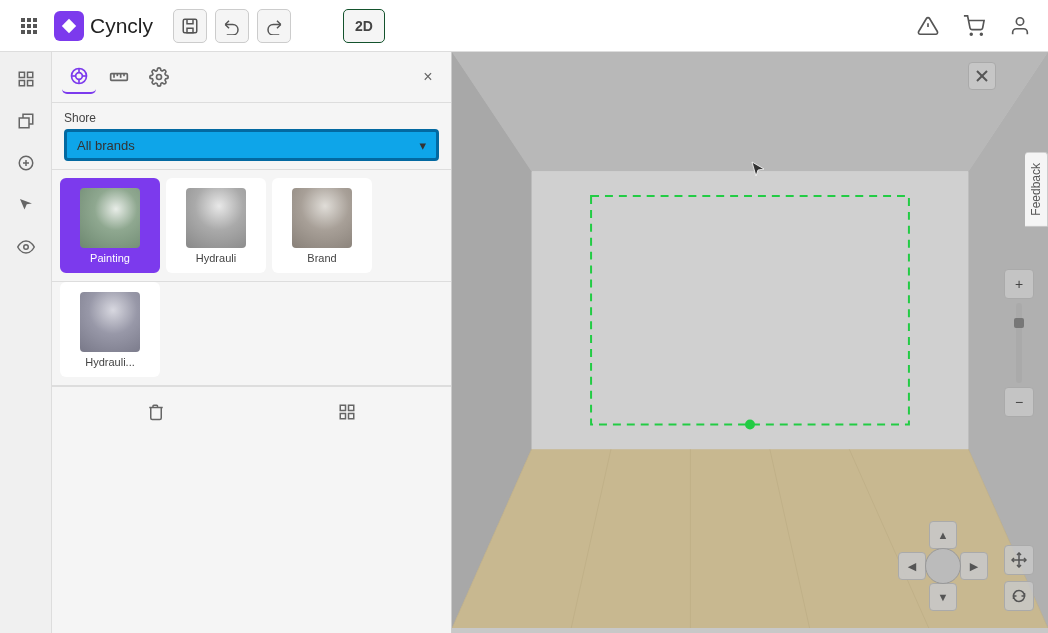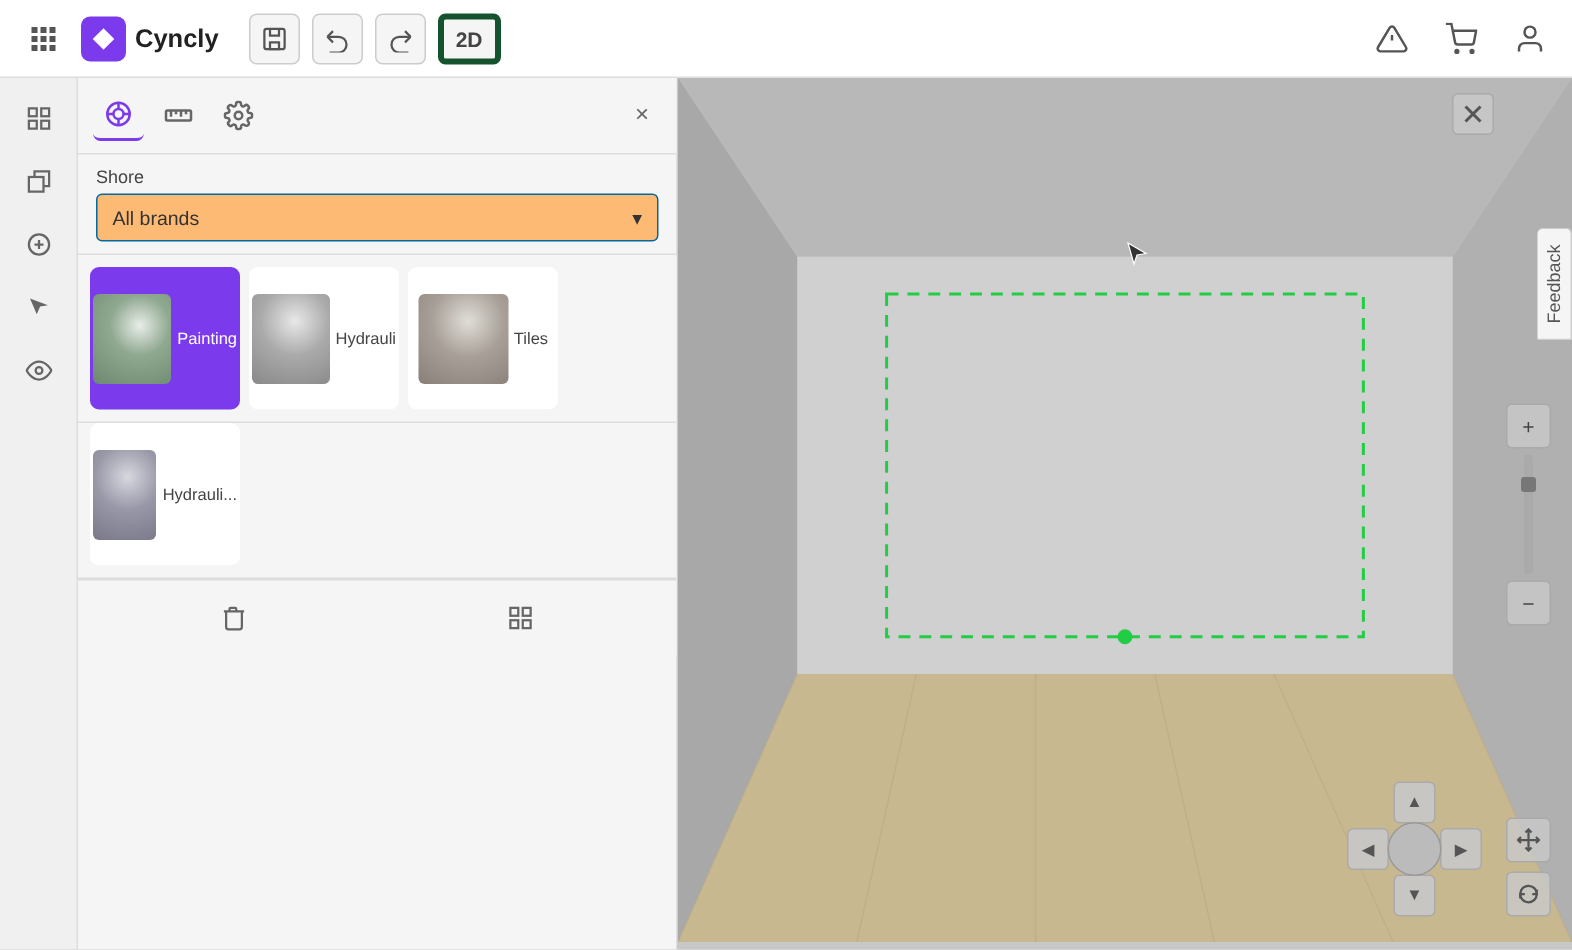--- a/index.html
+++ b/index.html
@@ -12,23 +12,23 @@
       display: flex;
       align-items: center;
       padding: 0 12px;
       border-bottom: 1px solid #ddd;
       position: relative;
     }
     .top-bar-left { display: flex; align-items: center; gap: 8px; flex: 1; }
     .logo-area { display: flex; align-items: center; gap: 6px; margin-right: 12px; }
     .logo-icon { width: 30px; height: 30px; background: #7c3aed; border-radius: 6px; display: flex; align-items: center; justify-content: center; }
     .logo-icon svg { width: 18px; height: 18px; fill: #fff; }
-    .logo-text { font-size: 17px; font-weight: 700; color: #222; }
+    .logo-text { font-size: 21px; font-weight: 400; color: #222; }
     .top-bar-btn { width: 34px; height: 34px; border: 1px solid #ccc; border-radius: 5px; background: #f5f5f5; cursor: pointer; display: flex; align-items: center; justify-content: center; font-size: 16px; color: #444; }
-    .btn-2d { width: 42px; font-size: 14px; font-weight: 600; color: #444; background: #f5f5f5; border: 4px solid #14532d; border-radius: 5px; height: 34px; display: flex; align-items: center; justify-content: center; cursor: pointer; }
+    .btn-2d { width: 42px; font-size: 14px; font-weight: 600; color: #444; background: #f5f5f5; border: 1px solid #14532d; border-radius: 5px; height: 34px; display: flex; align-items: center; justify-content: center; cursor: pointer; margin-left: 44px; }
     .top-bar-right { display: flex; align-items: center; gap: 14px; }
     .top-bar-right-icon { width: 32px; height: 32px; display: flex; align-items: center; justify-content: center; cursor: pointer; font-size: 18px; color: #444; }
 
     
     .main-area { display: flex; height: calc(633px - 52px); }
 
     
     .left-sidebar { width: 52px; background: #f0f0f0; border-right: 1px solid #ddd; display: flex; flex-direction: column; align-items: center; padding: 10px 0; gap: 8px; }
     .sidebar-icon { width: 34px; height: 34px; display: flex; align-items: center; justify-content: center; border-radius: 5px; cursor: pointer; color: #555; font-size: 16px; }
 
@@ -36,22 +36,22 @@
     .panel { width: 400px; background: #f5f5f5; border-right: 1px solid #ccc; position: relative; display: flex; flex-direction: column; }
     .panel-header { display: flex; align-items: center; justify-content: space-between; padding: 8px 10px; border-bottom: 1px solid #ddd; background: #f5f5f5; }
     .panel-tabs { display: flex; gap: 6px; align-items: center; }
     .panel-tab { width: 34px; height: 34px; display: flex; align-items: center; justify-content: center; border-radius: 5px; cursor: pointer; font-size: 18px; color: #555; }
     .panel-tab.active { border-bottom: 2px solid #7c3aed; color: #7c3aed; }
     .panel-close { width: 26px; height: 26px; display: flex; align-items: center; justify-content: center; cursor: pointer; font-size: 16px; color: #666; }
 
     
     .brand-section { padding: 8px 12px; border-bottom: 1px solid #ddd; }
     .brand-label { font-size: 12px; color: #444; margin-bottom: 4px; font-weight: 500; }
-    .brand-select { width: 100%; height: 32px; background: #fdba74; border: 1px solid #0369a1; border-radius: 4px; display: flex; align-items: center; justify-content: space-between; padding: 0 10px; cursor: pointer; font-size: 13px; color: #333; }
-    .category-item { width: 100px; height: 100px; background: #fff; border-radius: 6px; border: 2px solid transparent; display: flex; flex-direction: row; align-items: center; justify-content: center; cursor: pointer; gap: 4px; }
+    .brand-select { width: 100%; height: 32px; background: #0ea5e9; border: 3px solid #0369a1; border-radius: 4px; display: flex; align-items: center; justify-content: space-between; padding: 0 10px; cursor: pointer; font-size: 13px; color: #333; }
+    .category-item { width: 100px; height: 100px; background: #fff; border-radius: 6px; border: 2px solid transparent; display: flex; flex-direction: column; align-items: center; justify-content: center; cursor: pointer; gap: 4px; }
     .category-item.active { border-color: #7c3aed; background: #7c3aed; }
     .category-item.active .cat-label { color: #fff; }
     .cat-thumb { width: 64px; height: 64px; border-radius: 4px; background: #ccc; overflow: hidden; position: relative; }
     .cat-label { font-size: 11px; color: #444; text-align: center; font-weight: 500; }
 
     
     .materials-area { flex: 1; overflow-y: auto; padding: 8px; }
     .materials-grid { display: grid; grid-template-columns: repeat(2, 1fr); gap: 8px; }
     .material-card { background: #fff; border-radius: 6px; border: 1px solid #ddd; overflow: hidden; cursor: pointer; display: flex; flex-direction: column; align-items: center; }
     .material-thumb { width: 100%; height: 110px; background: #b8c4b8; position: relative; display: flex; align-items: center; justify-content: center; overflow: hidden; }
@@ -253,21 +253,21 @@
         <span class="cat-label">Painting</span>
       </div>
 
       <div class="category-item" style="width:100px;height:95px;">
         <div class="cat-thumb tex-finishing" style="width:60px;height:60px;border-radius:4px;"></div>
         <span class="cat-label">Hydrauli</span>
       </div>
 
       <div class="category-item" style="width:100px;height:95px;">
         <div class="cat-thumb tex-tiles" style="width:60px;height:60px;border-radius:4px;"></div>
-        <span class="cat-label">Tiles</span>
+        <span class="cat-label">Brand</span>
       </div>
     </div>
 
     <div style="display:flex; padding:0 8px 8px; gap:6px; background:#f5f5f5; border-bottom:1px solid #ddd;">
       <div class="category-item" style="width:100px;height:95px;">
         <div class="cat-thumb tex-hydrauli" style="width:60px;height:60px;border-radius:4px;"></div>
         <span class="cat-label">Hydrauli...</span>
       </div>
     </div>
 

